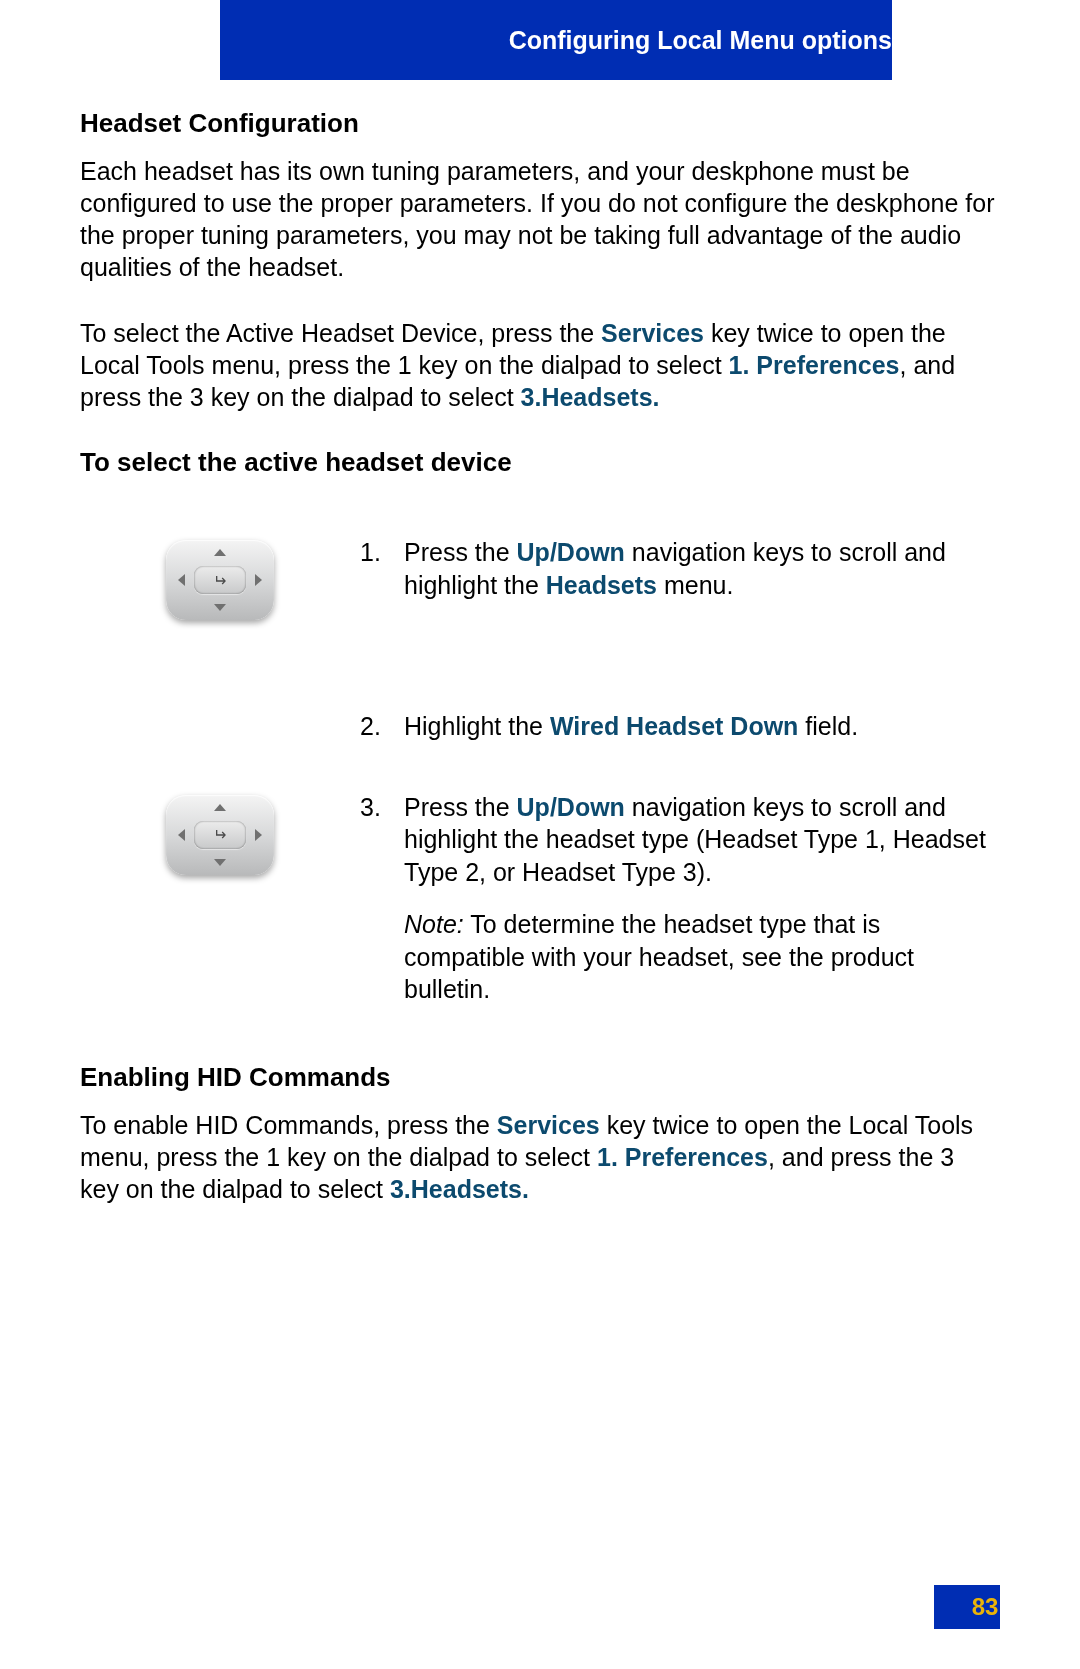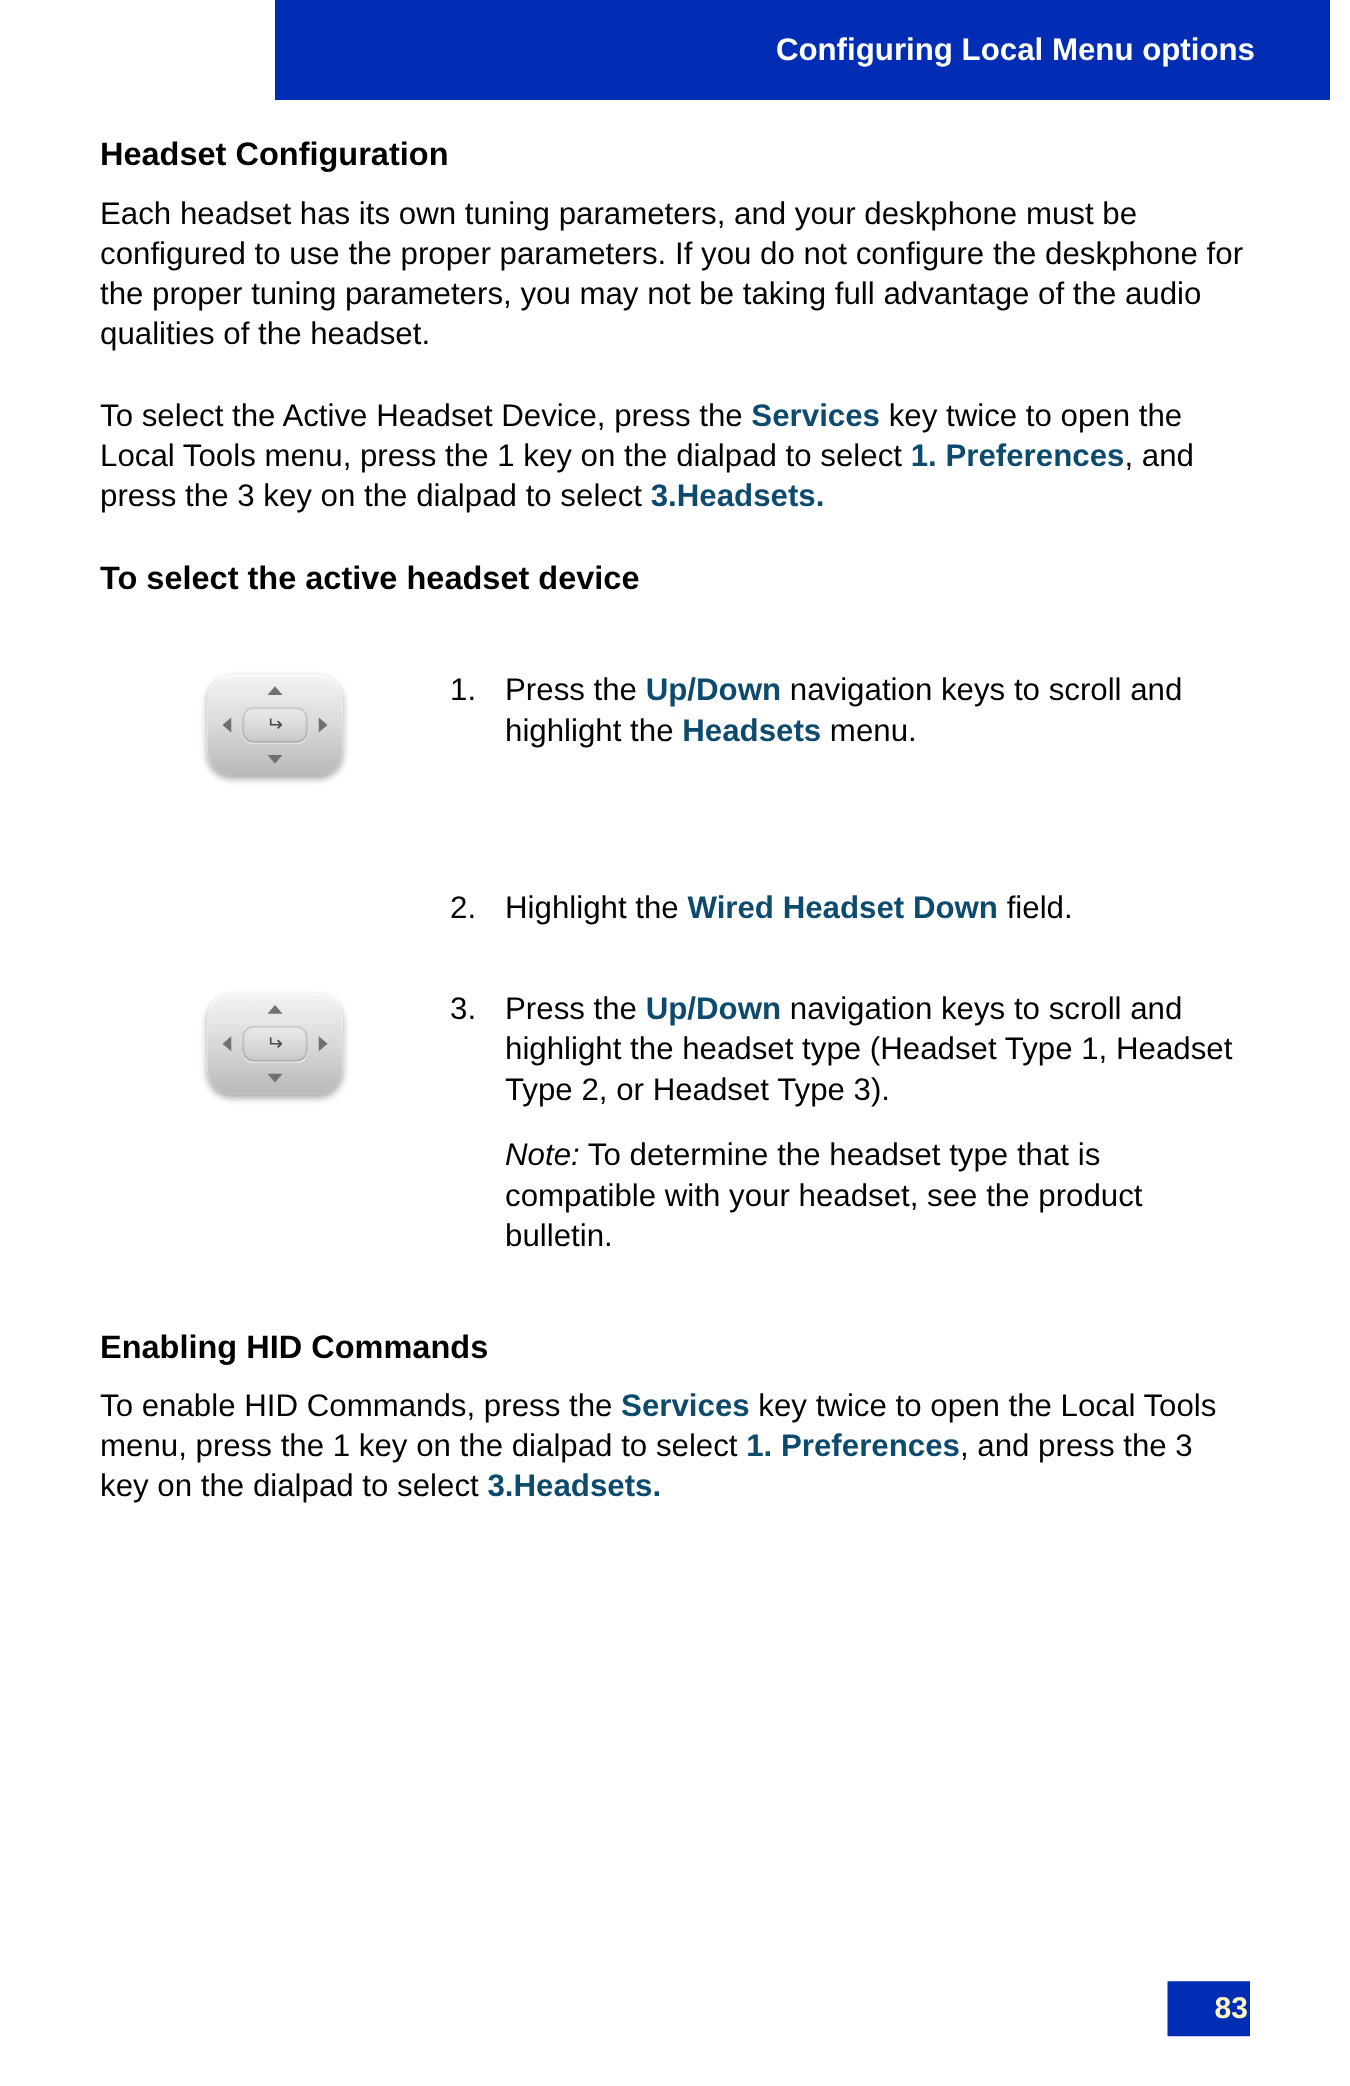--- a/index.html
+++ b/index.html
@@ -8,27 +8,26 @@
       height: 1669px;
       background: #ffffff;
       font-family: Arial, Helvetica, sans-serif;
       position: relative;
       color: #000000;
     }
     .top-bar {
       position: absolute;
       top: 0;
       left: 220px;
-      width: 844px;
+      width: 672px;
       height: 80px;
       background: #002db3;
       display: flex;
       align-items: center;
       justify-content: flex-end;
-      padding-right: 60px;
     }
     .top-bar-text {
       color: #ffffff;
       font-size: 25px;
       font-weight: bold;
     }
     .content {
       position: absolute;
       top: 108px;
       left: 80px;
@@ -131,21 +130,21 @@
       border-bottom: 6.5px solid transparent;
       border-left: 7px solid #707070;
     }
     .page-num-box {
       position: absolute;
       right: 80px;
       bottom: 40px;
       width: 66px;
       height: 44px;
       background: #002db3;
-      color: #fef9c3;
+      color: #eab308;
       font-size: 24px;
       font-weight: bold;
       display: flex;
       align-items: center;
       justify-content: center;
       padding-left: 36px;
     }
   </style>
 </head>
 <body>

